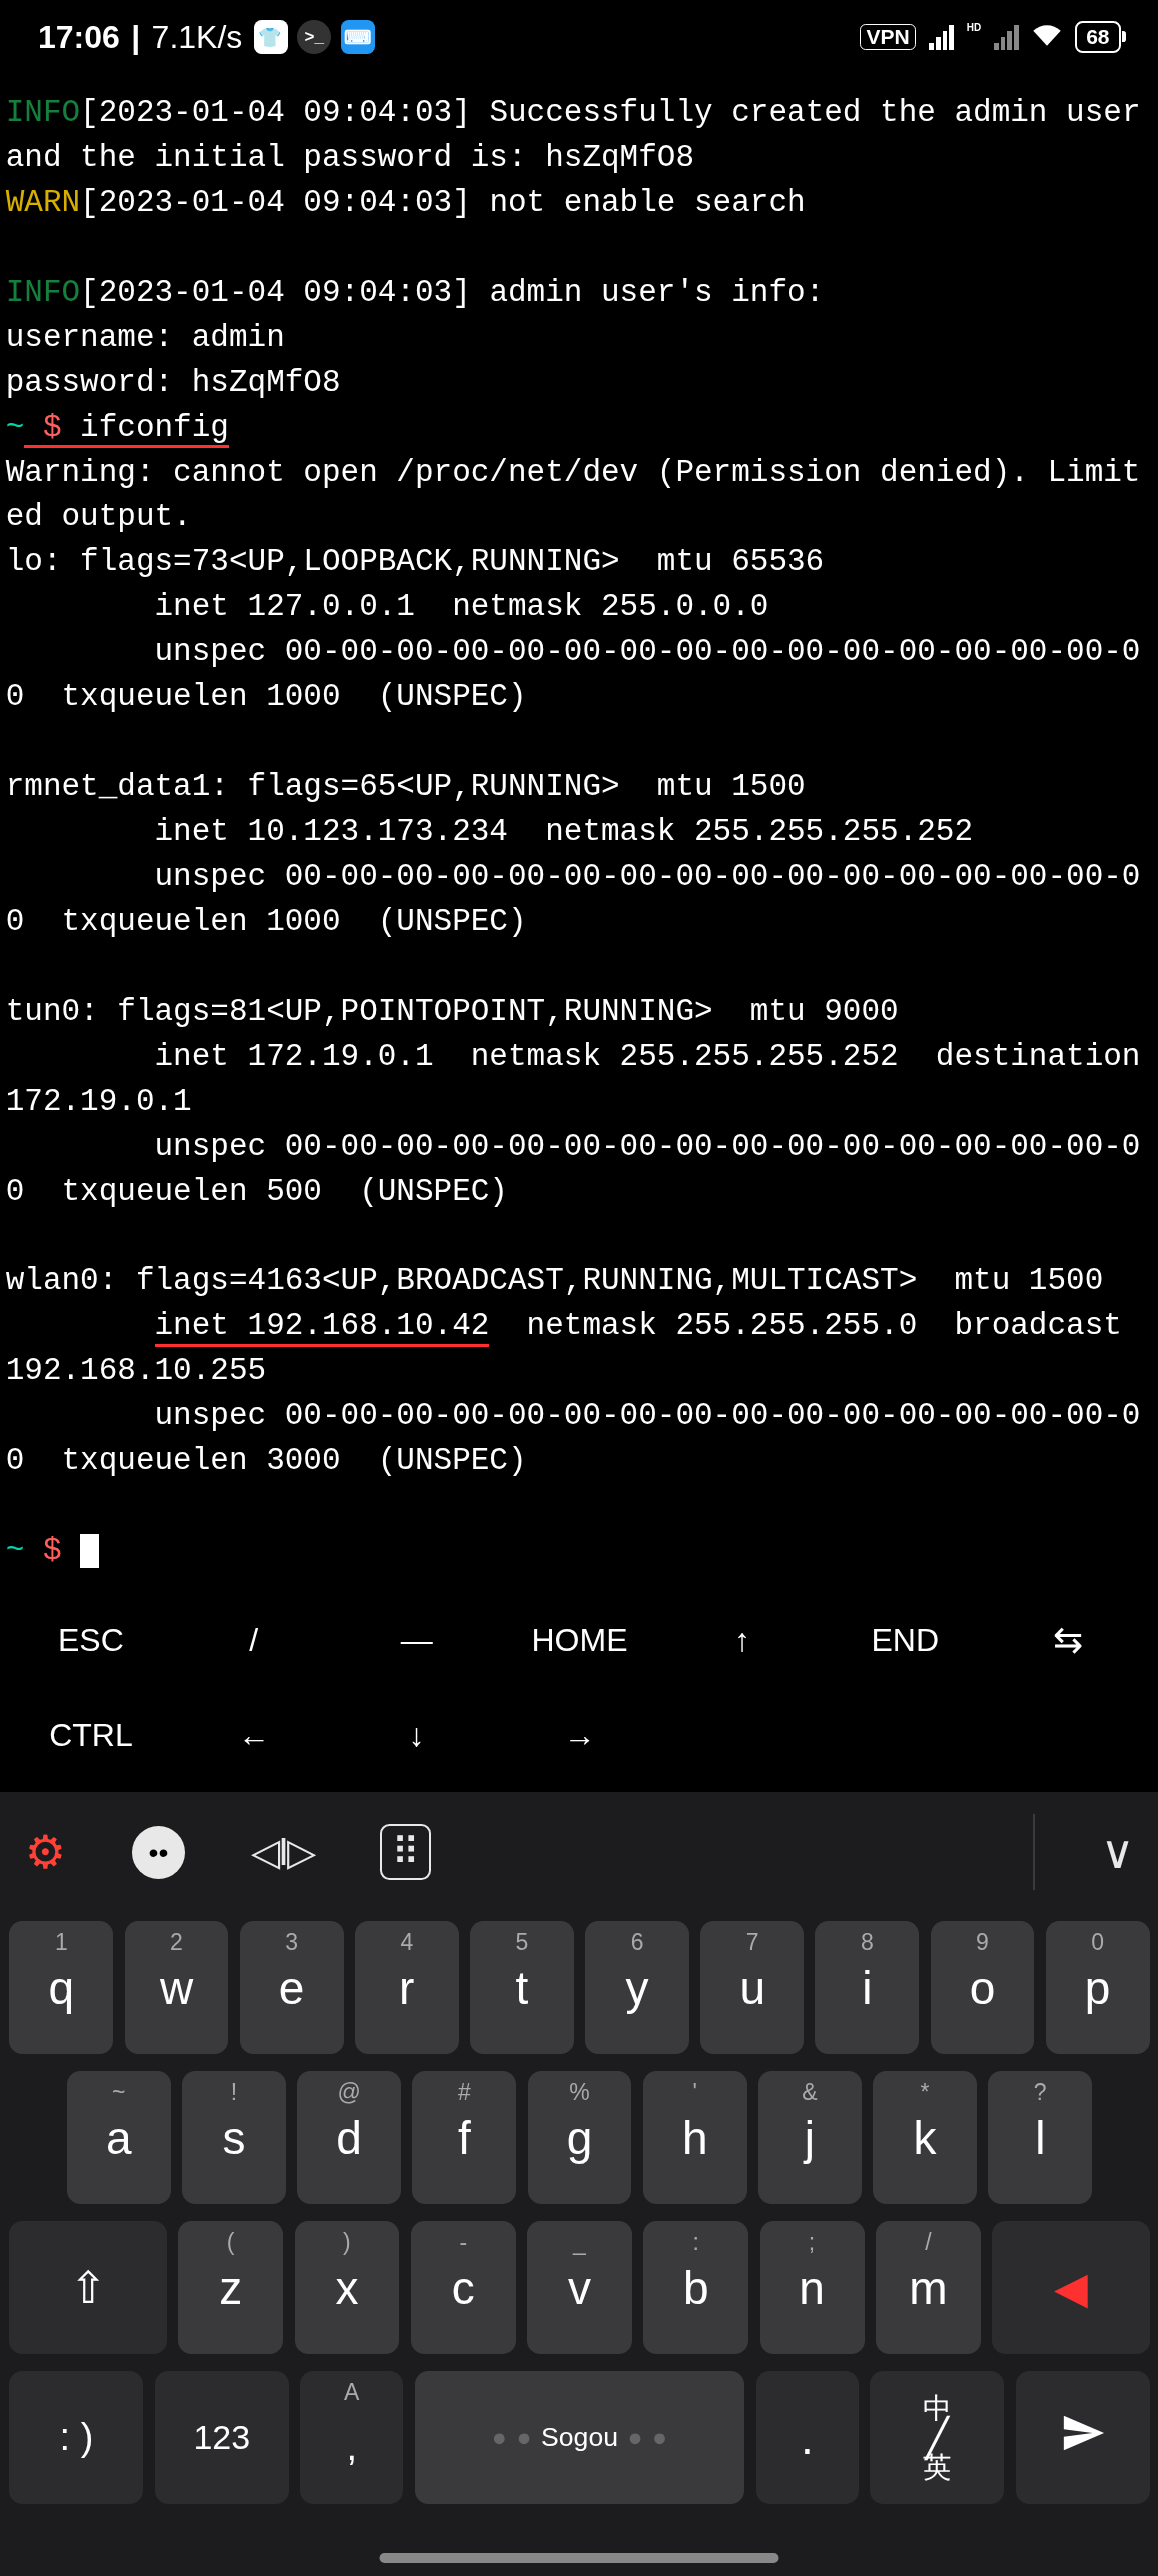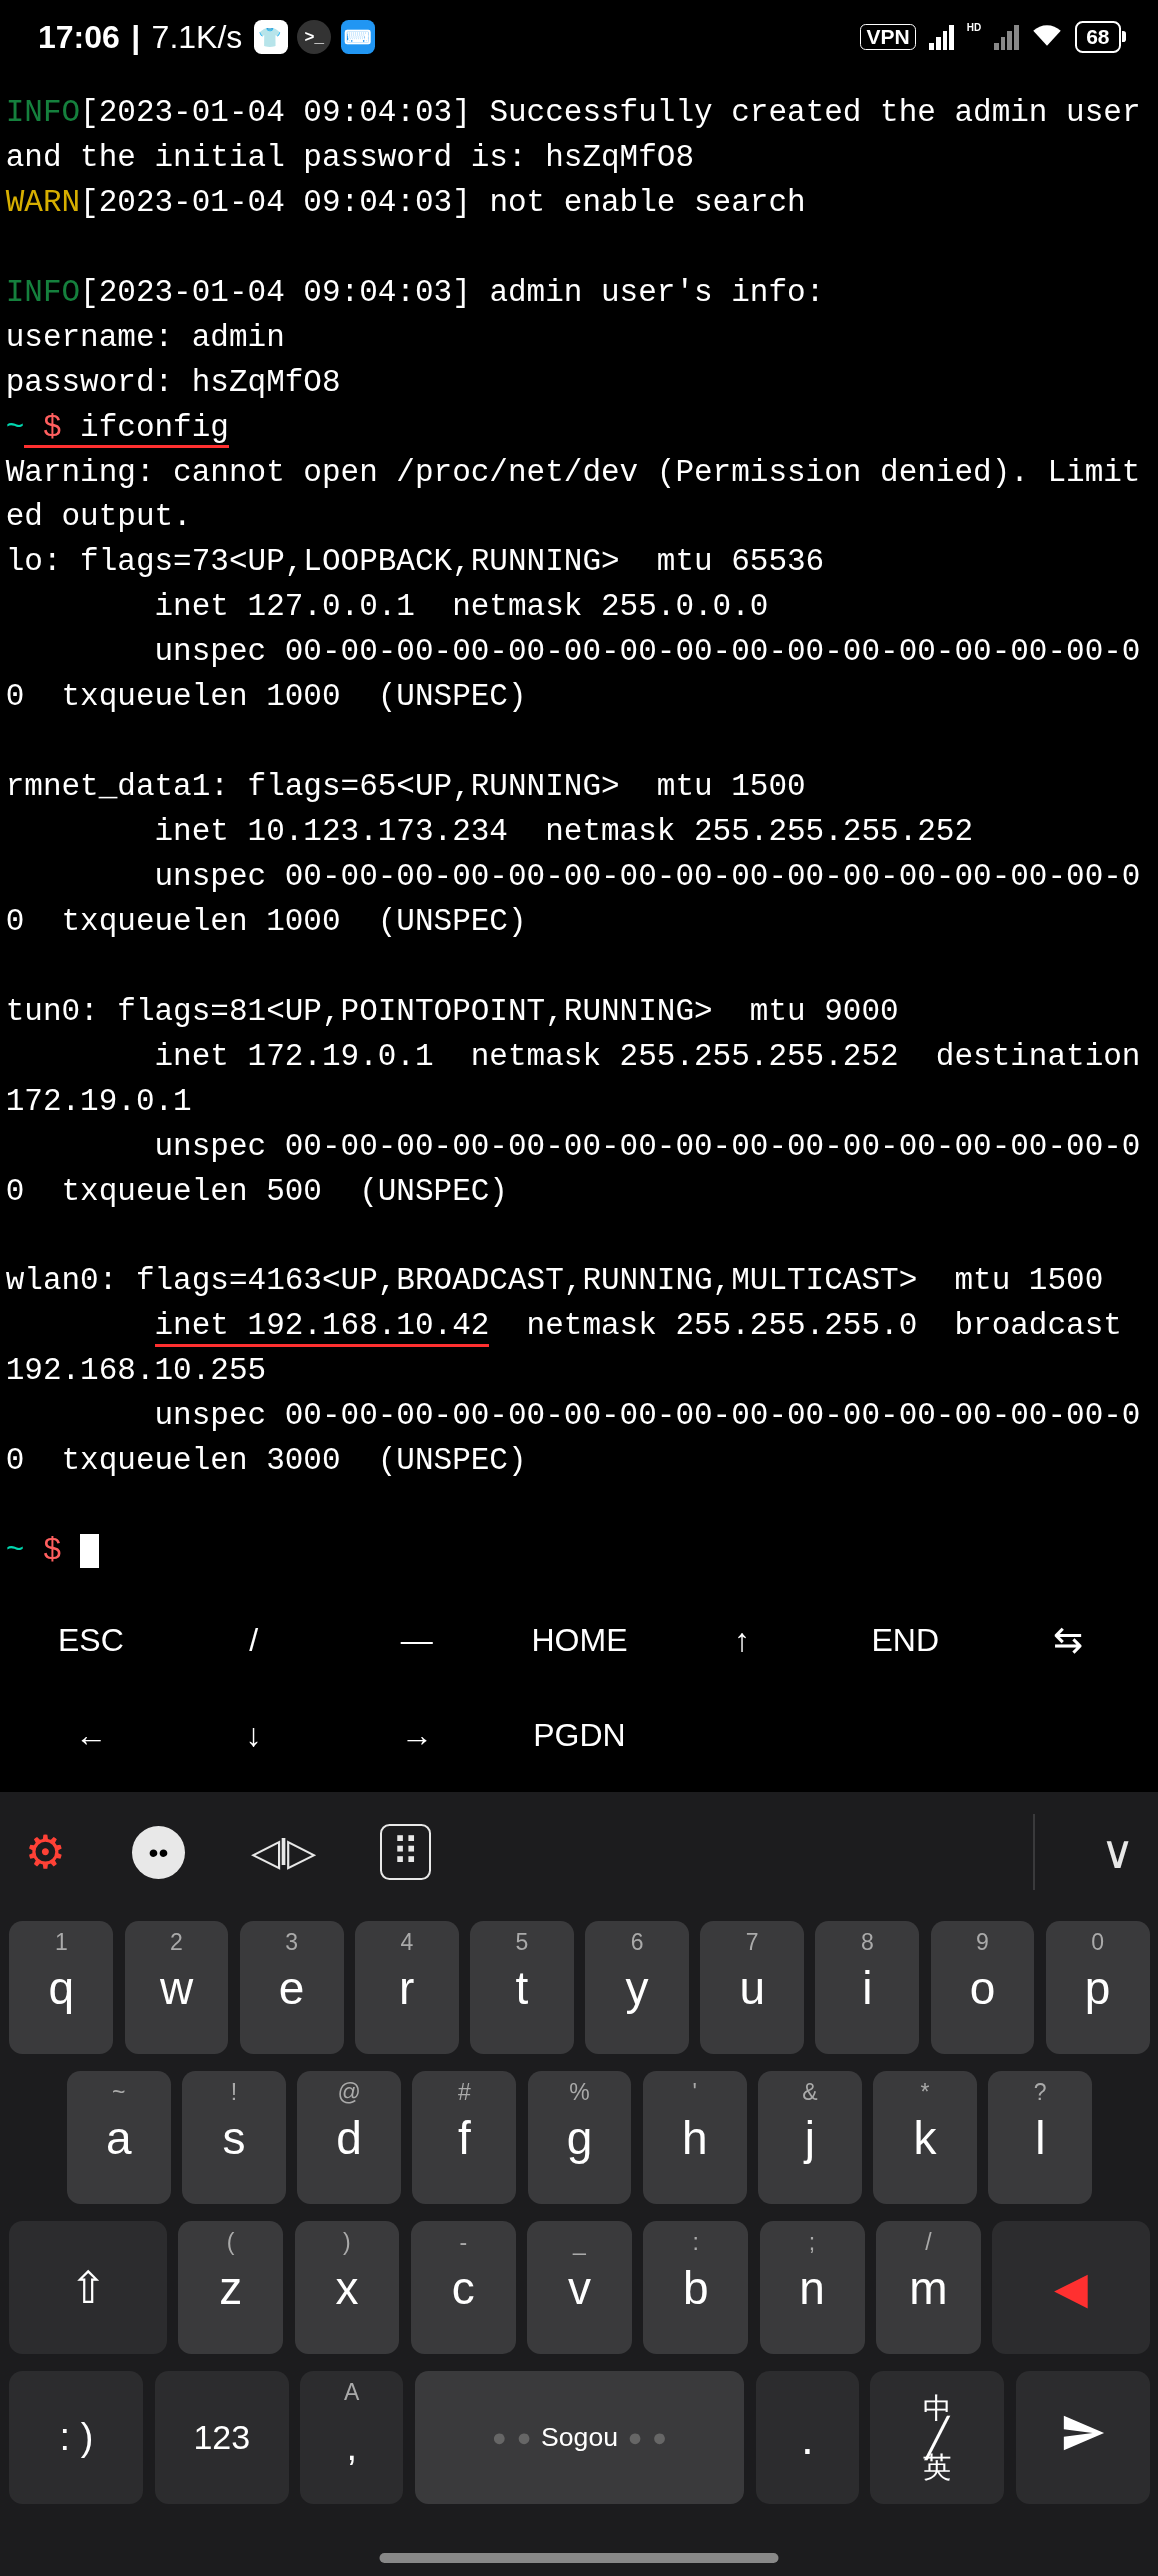--- a/index.html
+++ b/index.html
@@ -135,24 +135,24 @@
 </div>
 
 <div class="extra-keys">
   <div class="ek">ESC</div>
   <div class="ek">/</div>
   <div class="ek">―</div>
   <div class="ek">HOME</div>
   <div class="ek">↑</div>
   <div class="ek">END</div>
   <div class="ek tab-icon">⇆</div>
+  <div class="ek">CTRL</div>
   <div class="ek">←</div>
   <div class="ek">↓</div>
   <div class="ek">→</div>
-  <div class="ek">PGDN</div>
 </div>
 
 <div class="keyboard">
   <div class="kb-top">
     <span class="gear">⚙</span>
     <span class="emoji-face">••</span>
     <span class="cursor-ctl">◁Ι▷</span>
     <span class="kb-grid">⠿</span>
     <div class="spacer"></div>
     <div class="kb-divider"></div>

